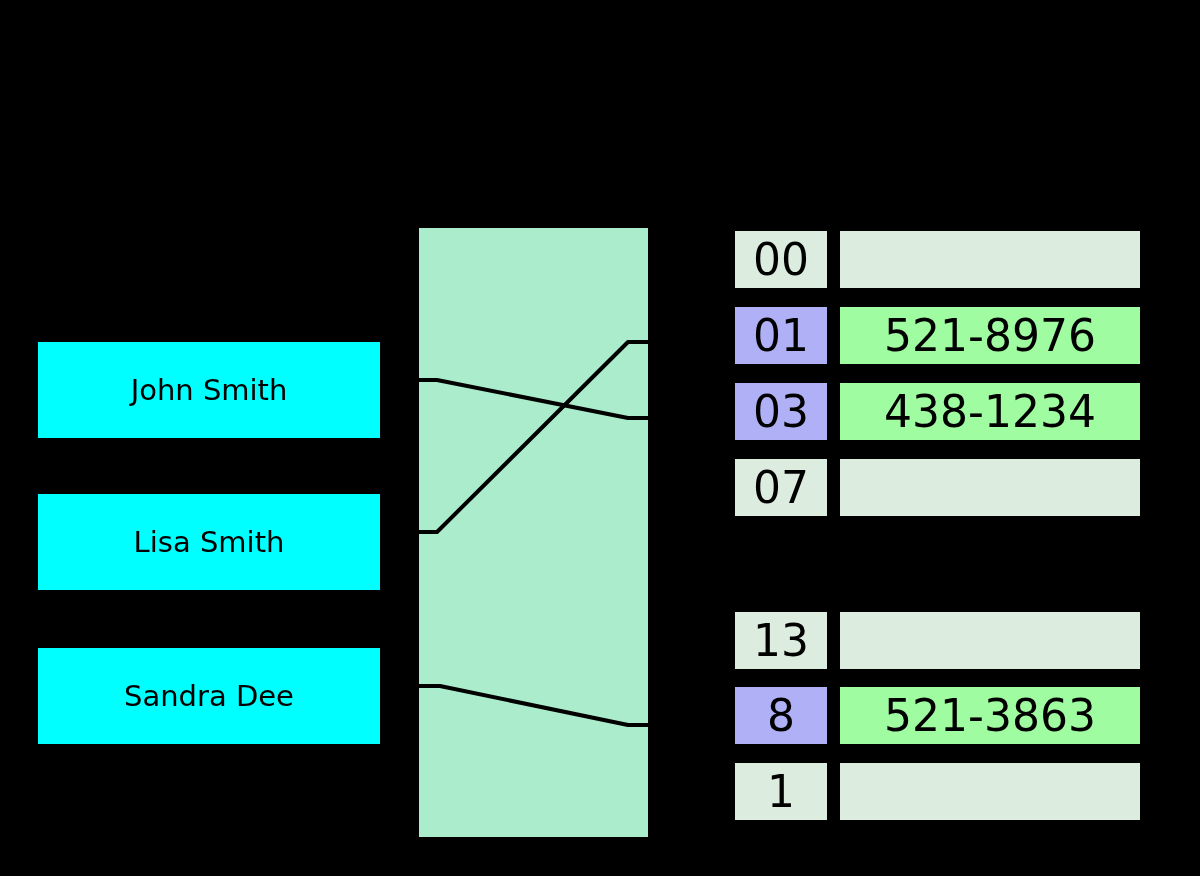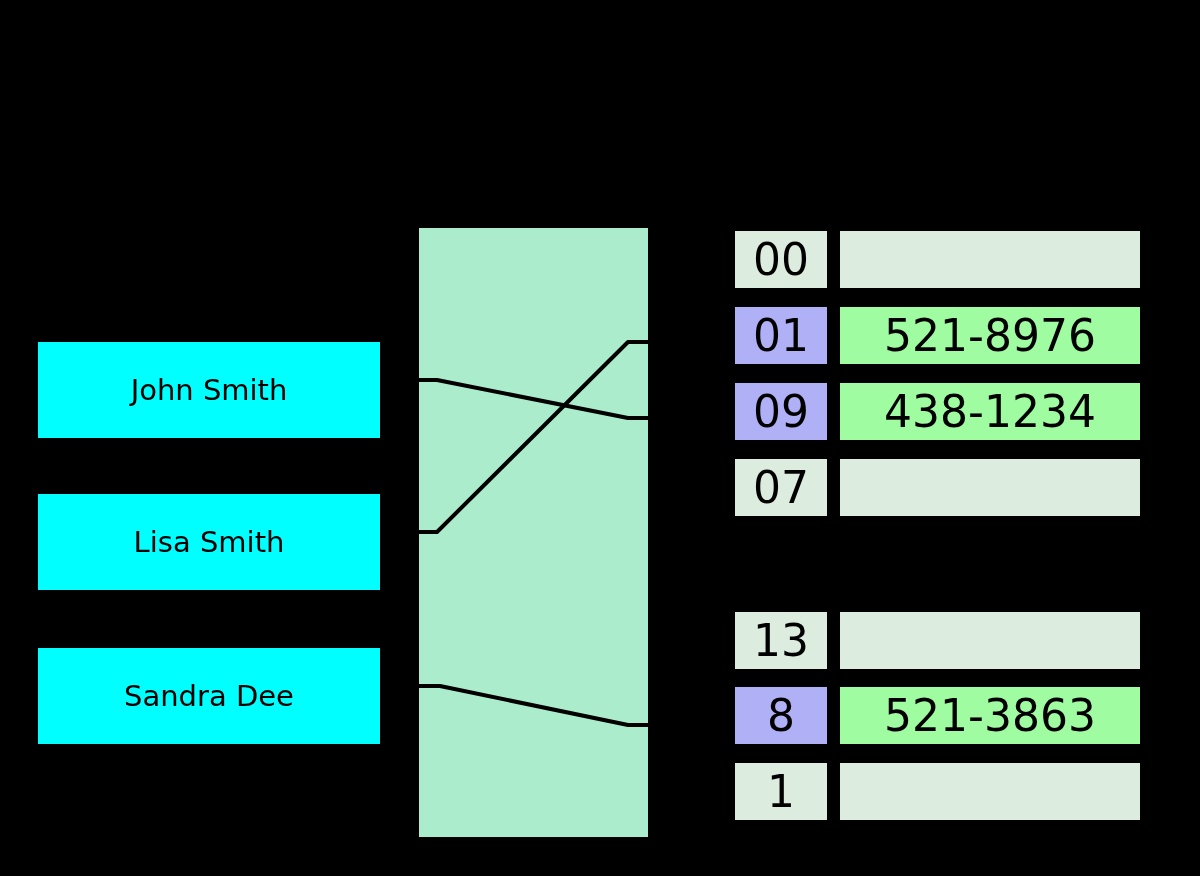--- a/index.html
+++ b/index.html
@@ -93,21 +93,21 @@
       <div class="cell index empty">00</div>
       <div class="cell value empty"></div>
     </div>
 
     <div class="bucket-row row-1">
       <div class="cell index filled">01</div>
       <div class="cell value filled">521-8976</div>
     </div>
 
     <div class="bucket-row row-2">
-      <div class="cell index filled">09</div>
+      <div class="cell index filled">03</div>
       <div class="cell value filled">438-1234</div>
     </div>
 
     <div class="bucket-row row-3">
       <div class="cell index empty">07</div>
       <div class="cell value empty"></div>
     </div>
 
     <div class="bucket-row row-4">
       <div class="cell index empty">13</div>

